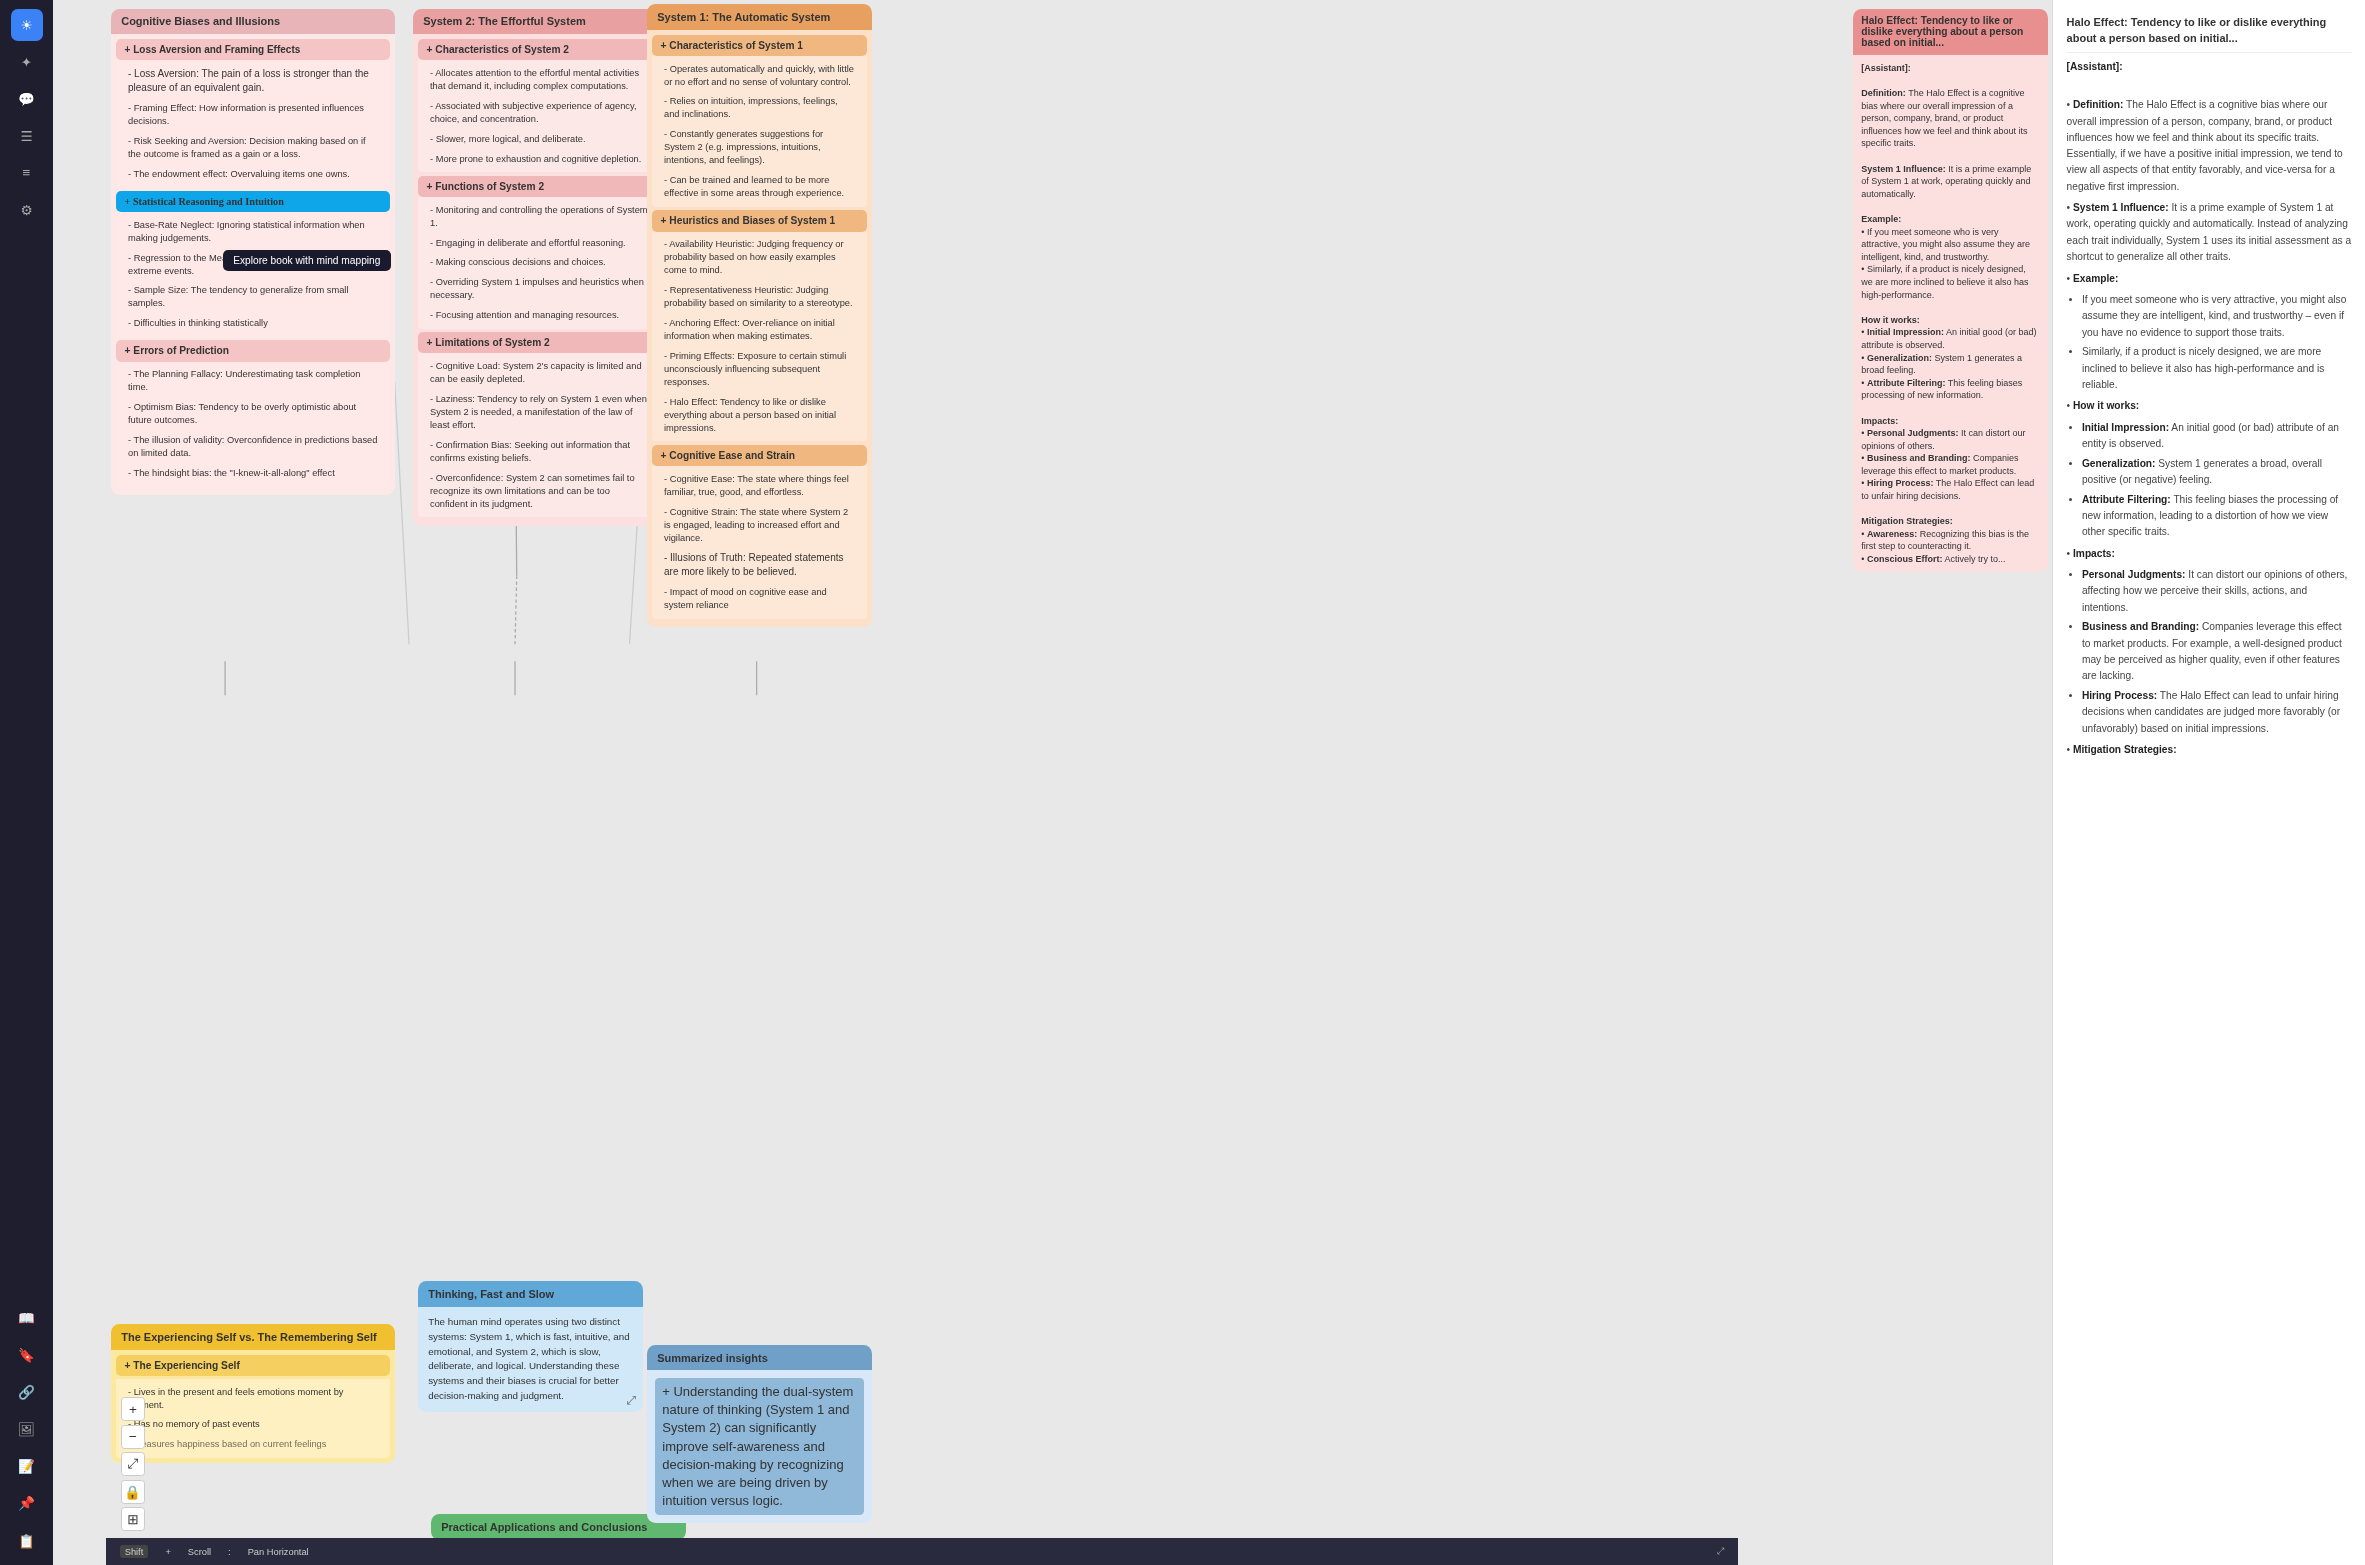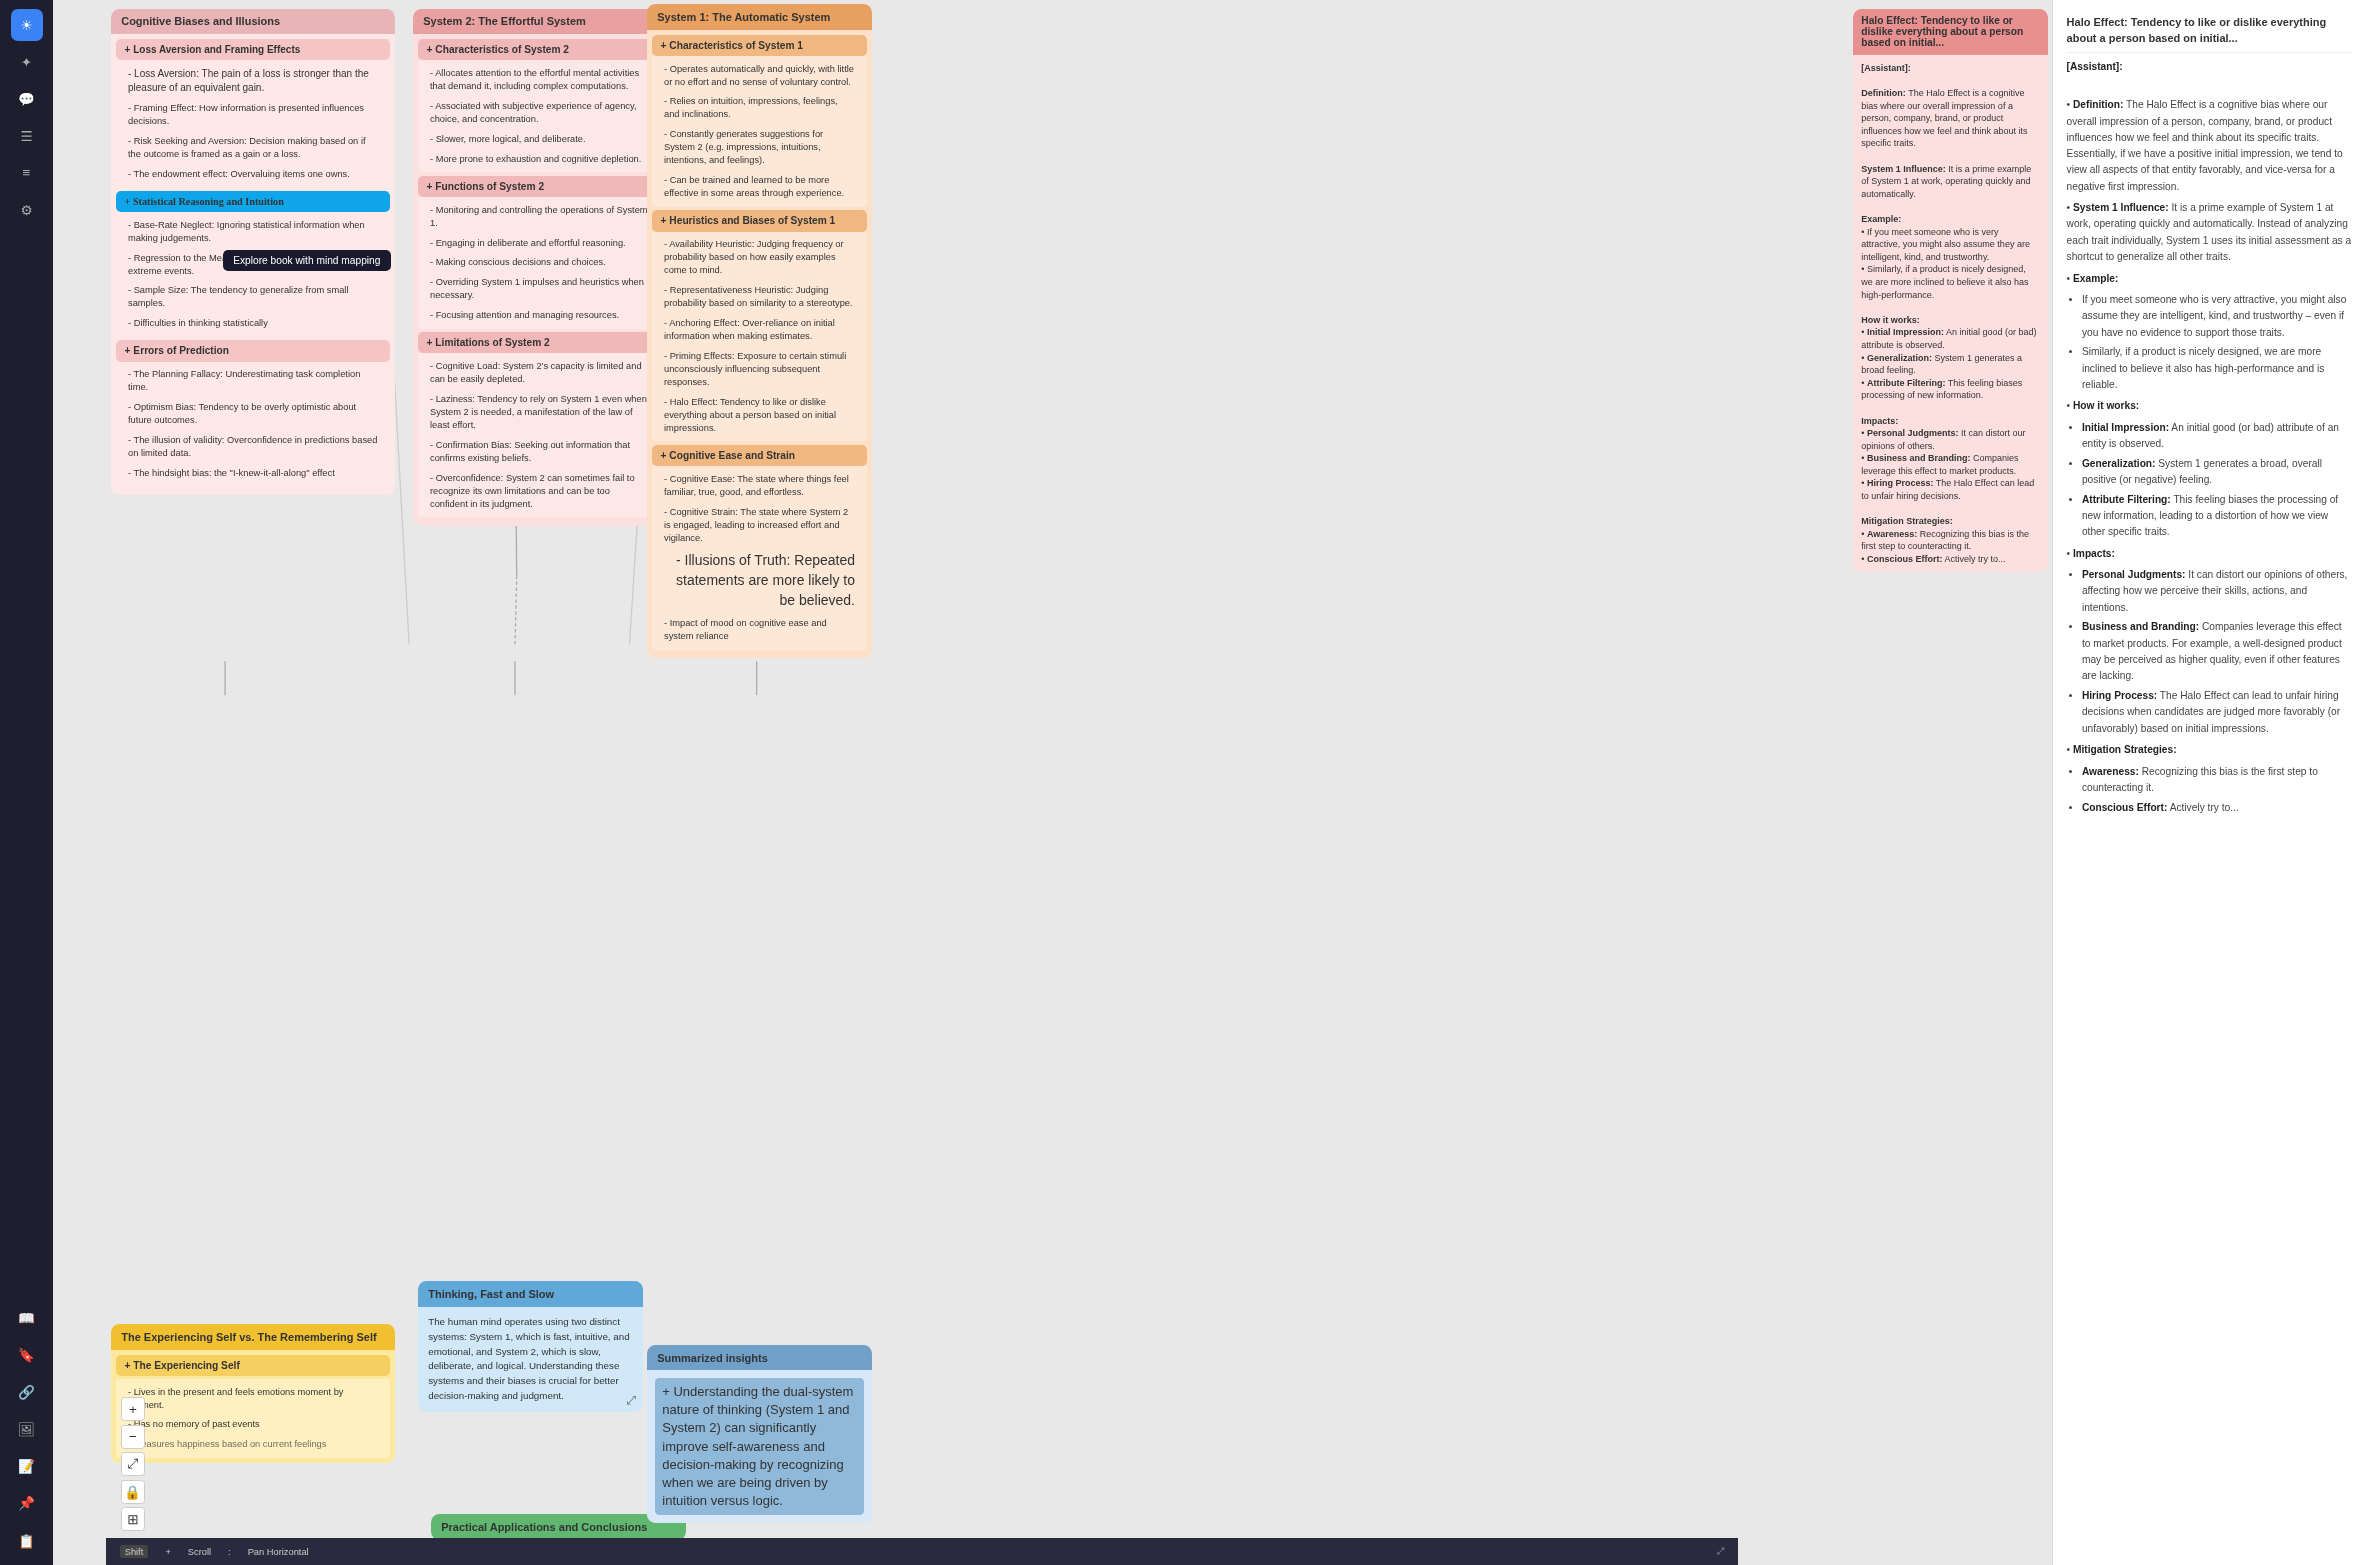--- a/index.html
+++ b/index.html
@@ -338,21 +338,21 @@
         </div>
       </div>
 
       <div style="margin-bottom:3.4px;">
         <div style="background:#f0b880; border-radius:5.1px; padding:5.1px 8.5px; font-weight:600; font-size:10.2px; cursor:pointer; color:#333;">
           <span>+ Cognitive Ease and Strain</span>
         </div>
         <div style="background:#fde8d8; border-radius:0 0 4.2px 4.2px; padding:3.4px 5.1px;">
           <div style="padding:3.4px 6.8px; font-size:9.3px; line-height:1.4; color:#333;">- Cognitive Ease: The state where things feel familiar, true, good, and effortless.</div>
           <div style="padding:3.4px 6.8px; font-size:9.3px; line-height:1.4; color:#333;">- Cognitive Strain: The state where System 2 is engaged, leading to increased effort and vigilance.</div>
-          <div style="padding:3.4px 6.8px; font-size:14px; line-height:1.4; color:#333;text-align:right;">- Illusions of Truth: Repeated statements are more likely to be believed.</div>
+          <div style="padding:3.4px 6.8px; font-size:10px; line-height:1.4; color:#333;">- Illusions of Truth: Repeated statements are more likely to be believed.</div>
           <div style="padding:3.4px 6.8px; font-size:9.3px; line-height:1.4; color:#333;">- Impact of mood on cognitive ease and system reliance</div>
         </div>
       </div>
     </div>
   </div>
 
   <div class="card-halo">
     <div class="card-header">
       <span>Halo Effect: Tendency to like or dislike everything about a person based on initial...</span>
     </div>
@@ -462,19 +462,15 @@
       <li><strong>Generalization:</strong> System 1 generates a broad, overall positive (or negative) feeling.</li>
       <li><strong>Attribute Filtering:</strong> This feeling biases the processing of new information, leading to a distortion of how we view other specific traits.</li>
     </ul>
     <p>• <strong>Impacts:</strong></p>
     <ul>
       <li><strong>Personal Judgments:</strong> It can distort our opinions of others, affecting how we perceive their skills, actions, and intentions.</li>
       <li><strong>Business and Branding:</strong> Companies leverage this effect to market products. For example, a well-designed product may be perceived as higher quality, even if other features are lacking.</li>
       <li><strong>Hiring Process:</strong> The Halo Effect can lead to unfair hiring decisions when candidates are judged more favorably (or unfavorably) based on initial impressions.</li>
     </ul>
     <p>• <strong>Mitigation Strategies:</strong></p>
-    <ul>
-      <li><strong>Awareness:</strong> Recognizing this bias is the first step to counteracting it.</li>
-      <li><strong>Conscious Effort:</strong> Actively try to...</li>
-    </ul>
   </div>
 </div>
 
 
 </body></html>

